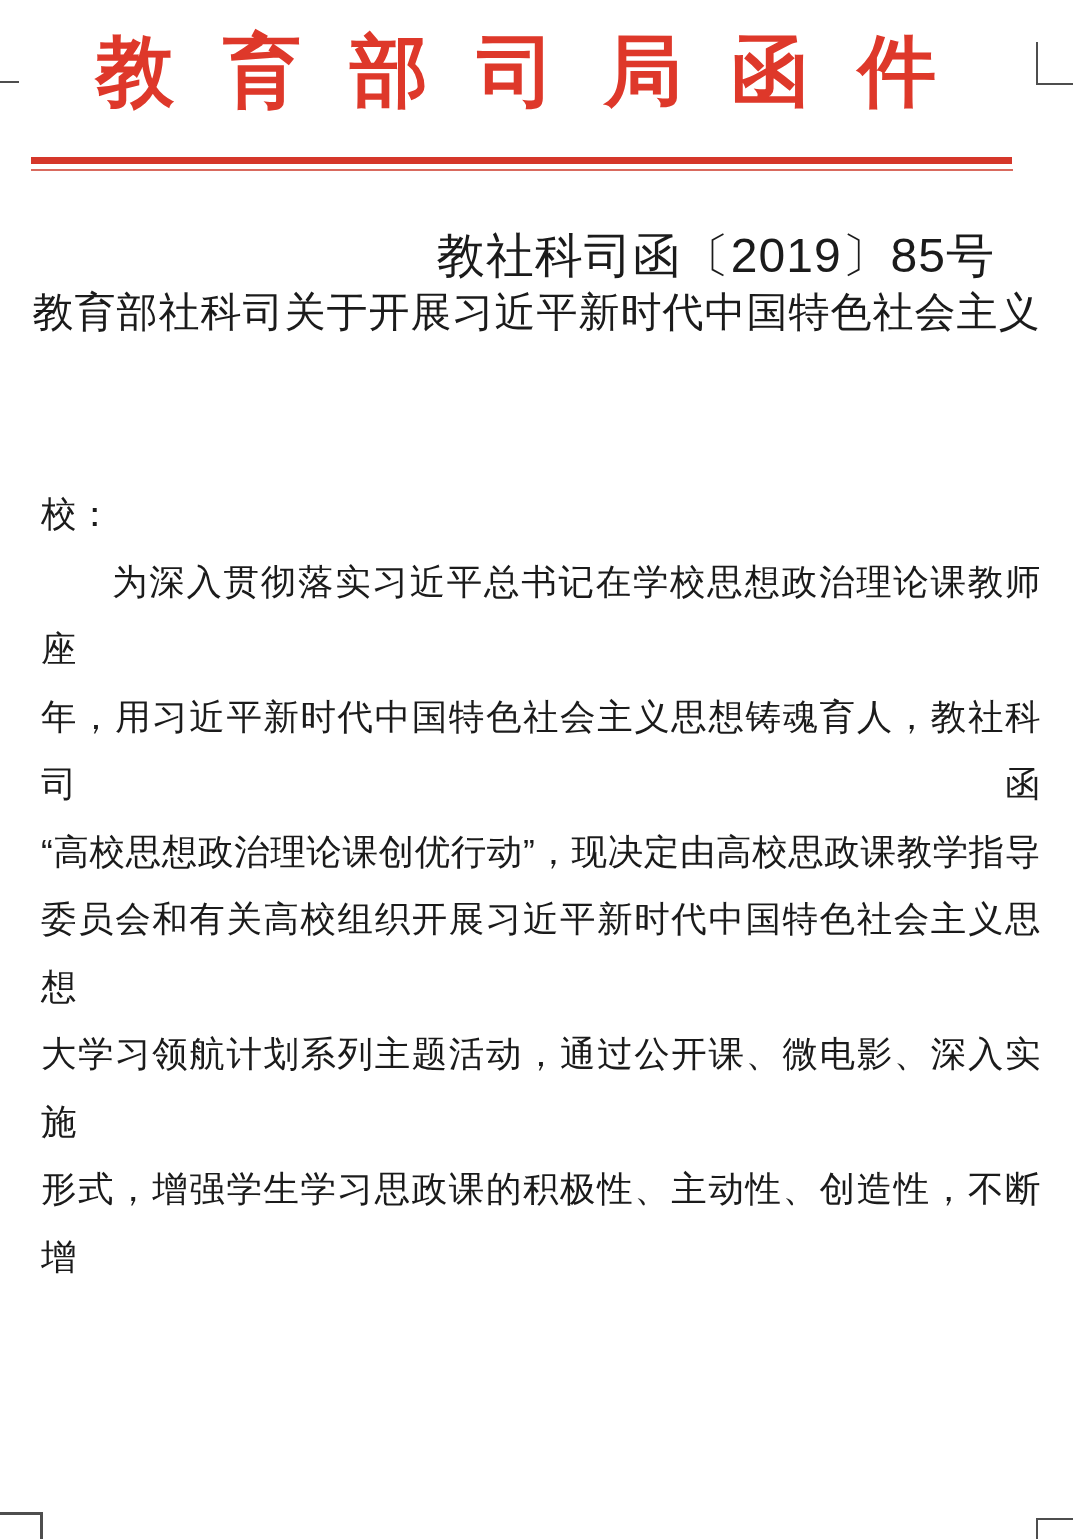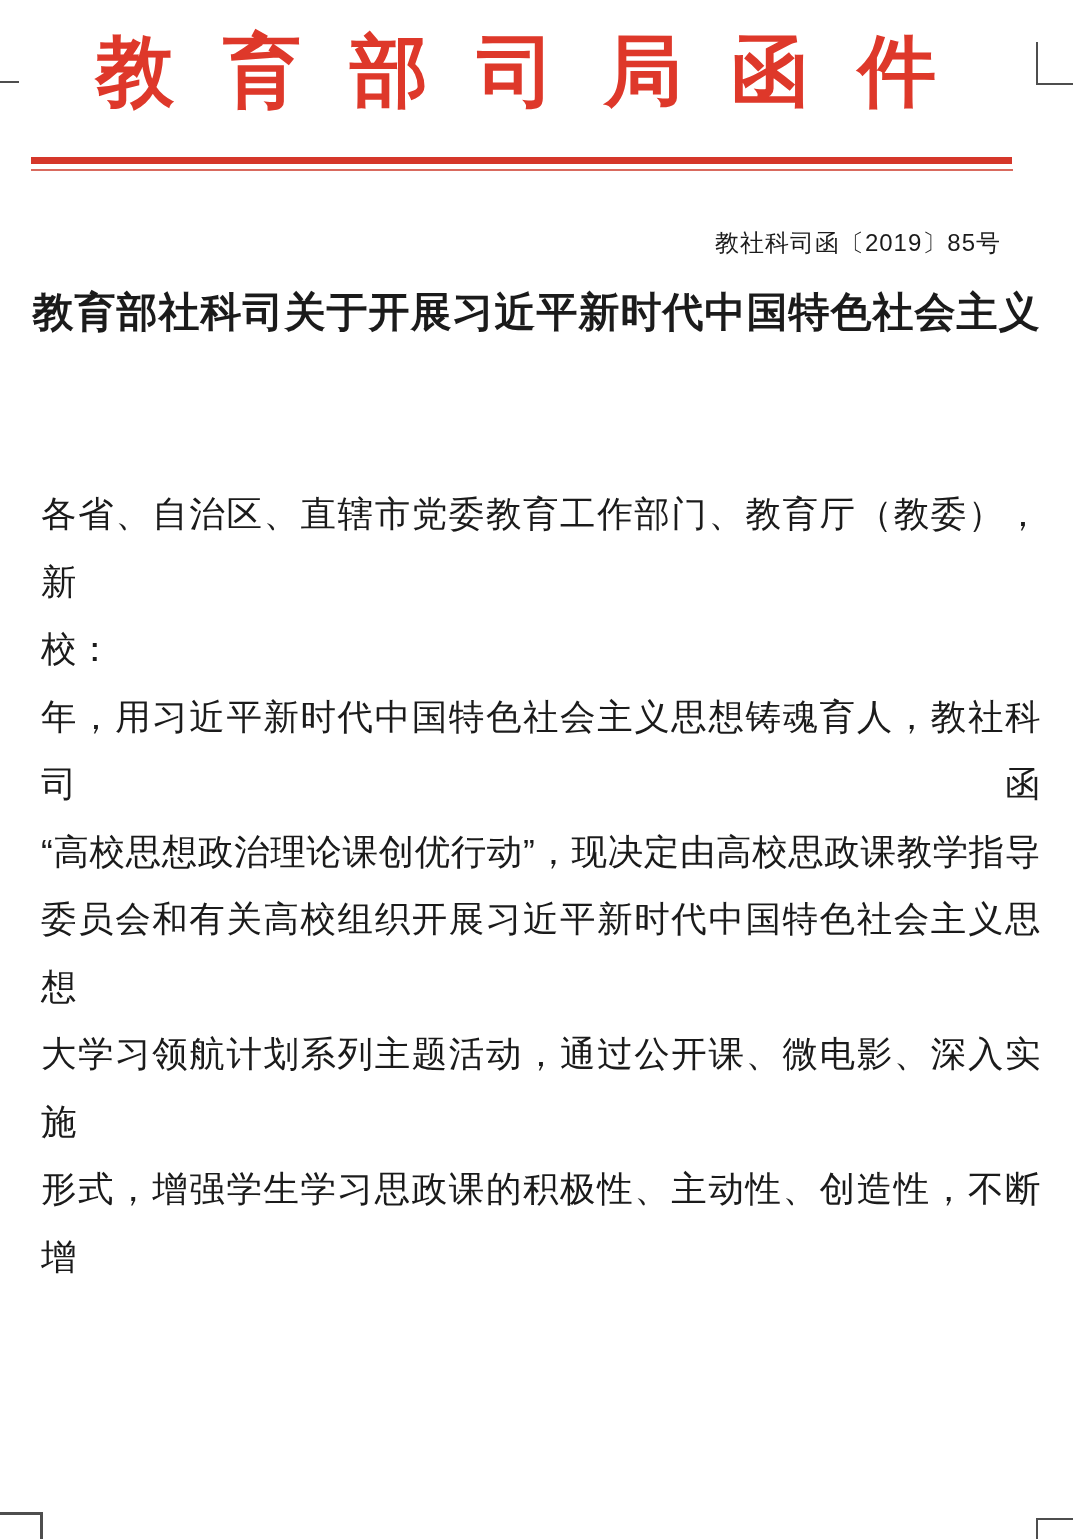--- a/index.html
+++ b/index.html
@@ -48,37 +48,37 @@
     top: 169px;
     width: 982px;
     height: 2px;
     background: var(--rule-thin-red, #d96a5e);
   }
 
   
   .doc-number {
     position: absolute;
     top: 230px;
-    right: 72px;
-    font-size: 24px;
+    right: 78px;
+    font-size: 48px;
     line-height: 1.1;
     letter-spacing: 1px;
     white-space: nowrap;
   }
 
   
   .title-block {
     position: absolute;
     top: 279px;
     left: 0;
     right: 0;
     text-align: center;
     font-size: 41px;
     line-height: 66px;
-    font-weight: 700;
+    font-weight: 400;
     letter-spacing: 1px;
   }
 
   
   .body-block {
     position: absolute;
     top: 481px;
     left: 41px;
     width: 1000px;
     font-size: 35.5px;
@@ -121,22 +121,22 @@
   <div class="rule-thick"></div>
   <div class="rule-thin"></div>
 
   <div class="doc-number">教社科司函〔2019〕85号</div>
 
   <div class="title-block">
     <div>教育部社科司关于开展习近平新时代中国特色社会主义</div>
   </div>
 
   <div class="body-block">
-    <div class="bline fill">各省、自治区、直辖市党委教育工作部门、教育厅（教委），新</div>
     <div class="bline">校：</div>
+    <div class="bline indent fill">为深入贯彻落实习近平总书记在学校思想政治理论课教师座</div>
     <div class="bline fill">年，用习近平新时代中国特色社会主义思想铸魂育人，教社科司函</div>
     <div class="bline fill">“高校思想政治理论课创优行动”，现决定由高校思政课教学指导</div>
     <div class="bline fill">委员会和有关高校组织开展习近平新时代中国特色社会主义思想</div>
     <div class="bline fill">大学习领航计划系列主题活动，通过公开课、微电影、深入实施</div>
     <div class="bline fill">形式，增强学生学习思政课的积极性、主动性、创造性，不断增</div>
 
   </div>
 
   <div class="mark m-tl-h"></div>
   <div class="mark m-tr-v"></div>

